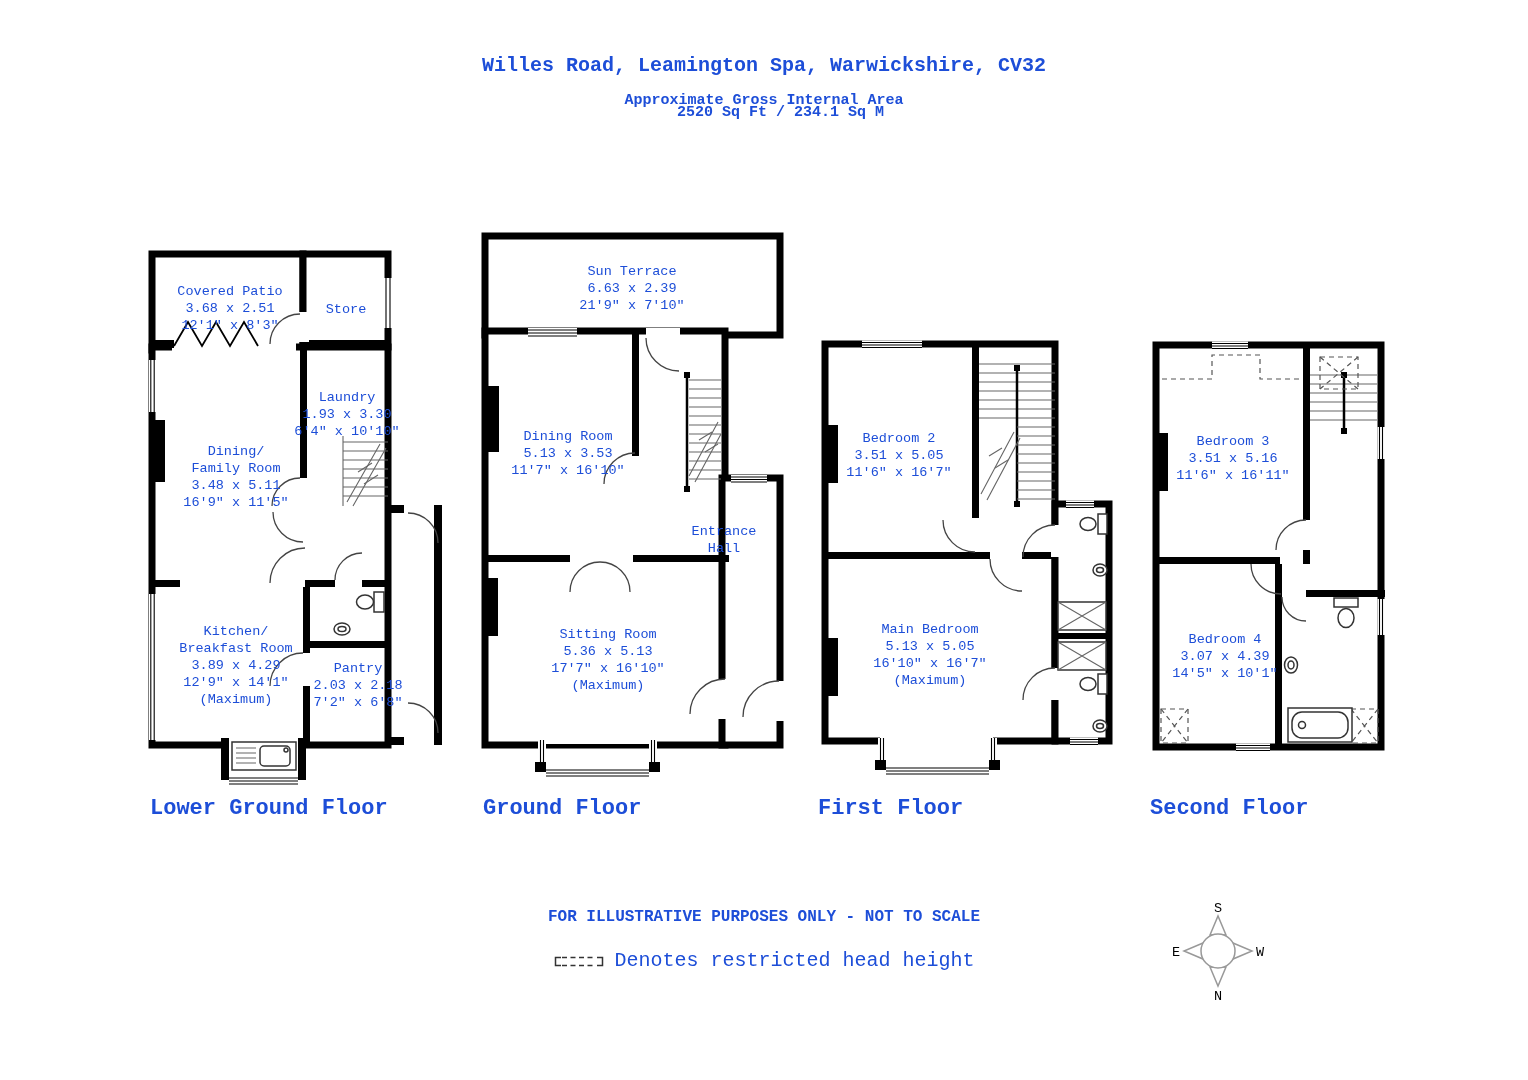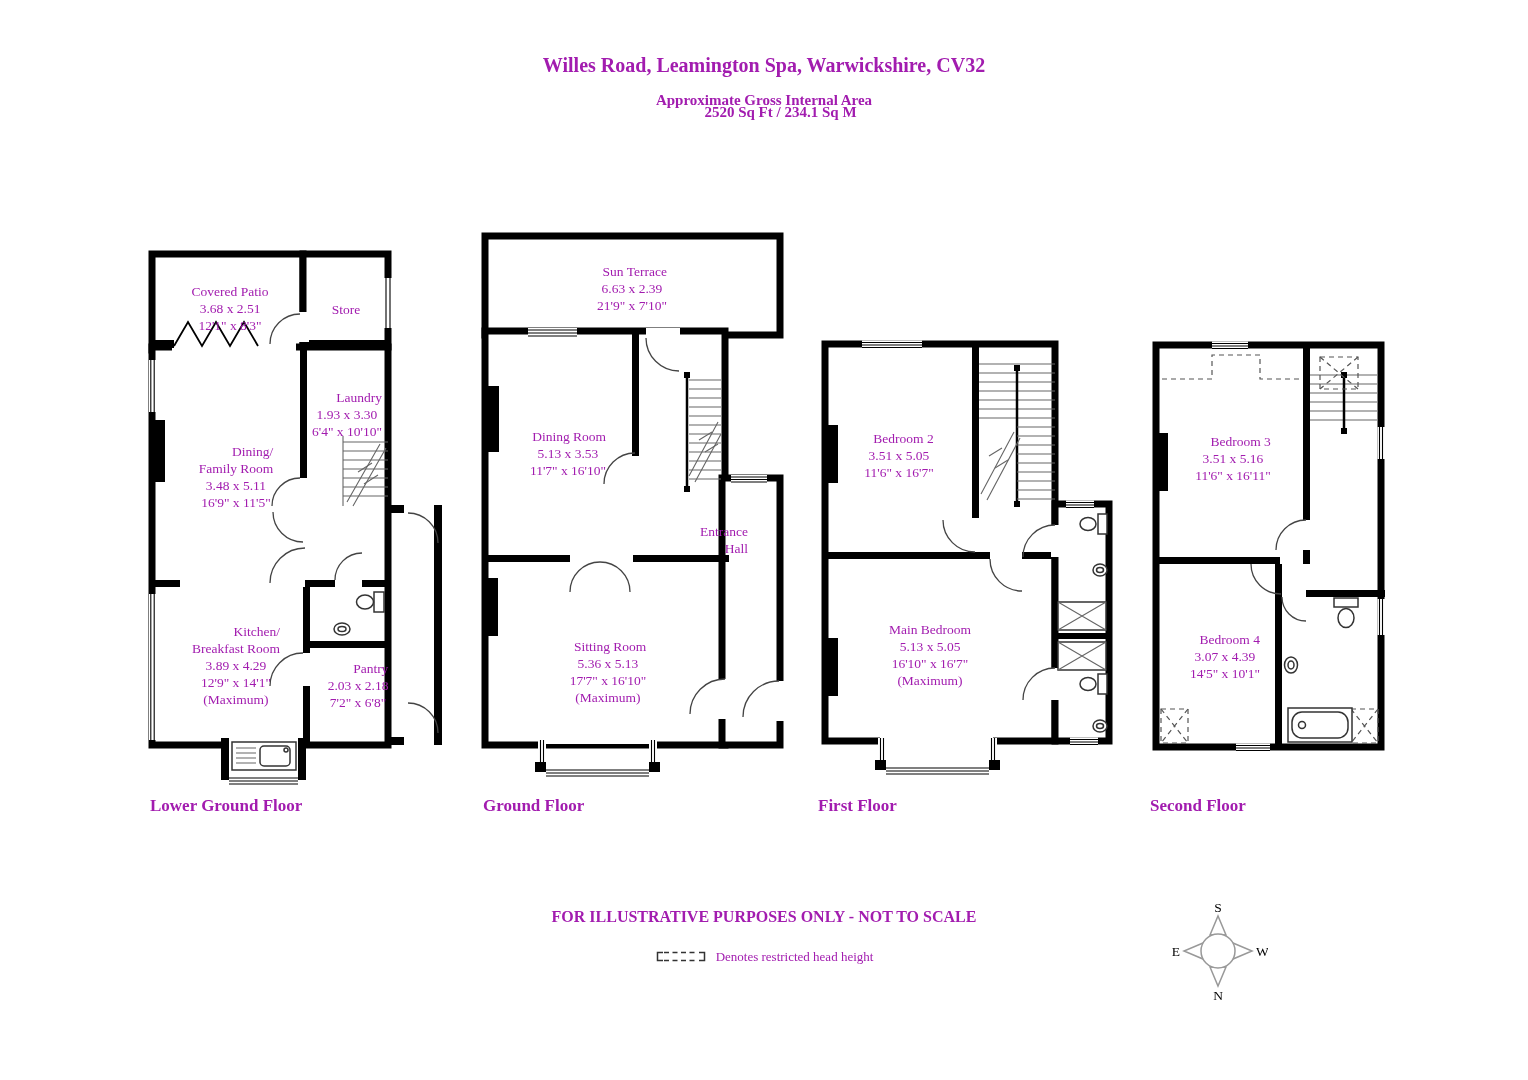--- a/index.html
+++ b/index.html
@@ -1,31 +1,31 @@
 <!DOCTYPE html>
 <html><head>
 <meta charset="utf-8">
 <style>
   html,body{margin:0;padding:0;background:#fff;}
   .canvas{position:relative;width:1528px;height:1080px;background:#fff;overflow:hidden;
-          font-family:Liberation Serif, serif;color:#a21caf;}
+          font-family:Liberation Mono, monospace;color:#1d4ed8;}
   .hdr{position:absolute;left:0;right:0;text-align:center;}
   .hdr-title{top:54px;font-size:20px;font-weight:bold;}
   .hdr-sub{top:84px;font-size:15px;font-weight:bold;margin-top:8px;}
   .hdr-area{top:104px;font-size:15px;font-weight:bold;margin-left:33px;}
   .room-label{position:absolute;transform:translateX(-50%);text-align:center;
               font-size:13.5px;line-height:17px;white-space:nowrap;}
-  .rn{display:block;white-space:pre-line;text-align:right;}
+  .rn{display:block;white-space:pre-line;}
   .rs{display:block;}
-  .floor-name{position:absolute;font-size:17px;font-weight:bold;text-align:right;}
+  .floor-name{position:absolute;font-size:22px;font-weight:bold;text-align:right;}
   .plan{position:absolute;}
   .ftr{position:absolute;left:0;right:0;text-align:center;}
   .ftr-1{top:908px;font-size:16px;font-weight:bold;}
   .ftr-2{top:930px;font-size:15px;}
-  .ftr-3{top:949px;font-size:13px;}
+  .ftr-3{top:949px;font-size:20px;}
   .ftr-4{top:968px;font-size:15px;}
   .legend-ic{vertical-align:-1px;margin-right:9px;}
   
   .rm{fill:#fff;stroke:#000;stroke-width:7;}
   .w{fill:#000;}
   .ww{fill:#fff;}
   .wn{fill:#fff;}
   .wl{stroke:#000;stroke-width:1.1;}
   .dr{fill:none;stroke:#444;stroke-width:1.3;}
   .st{fill:none;stroke:#666;stroke-width:1.1;}
@@ -339,21 +339,21 @@
   </div>
   <div class="room-label" style="left:568px;top:428px;">
     <span class="rn">Dining Room</span>
     <span class="rs">5.13 x 3.53</span>
     <span class="rs">11'7" x 16'10"</span>
   </div>
   <div class="room-label" style="left:724px;top:523px;">
     <span class="rn">Entrance
 Hall</span>
   </div>
-  <div class="room-label" style="left:608px;top:626px;margin-top:12px;">
+  <div class="room-label" style="left:608px;top:626px;">
     <span class="rn">Sitting Room</span>
     <span class="rs">5.36 x 5.13</span>
     <span class="rs">17'7" x 16'10"</span>
     <span class="rs">(Maximum)</span>
   </div>
 
   <div class="room-label" style="left:899px;top:430px;">
     <span class="rn">Bedroom 2</span>
     <span class="rs">3.51 x 5.05</span>
     <span class="rs">11'6" x 16'7"</span>

